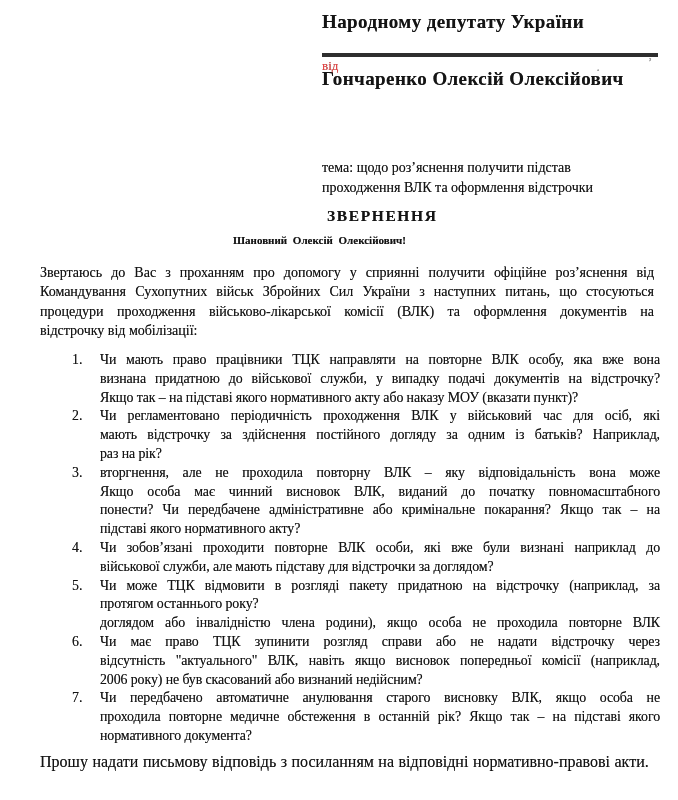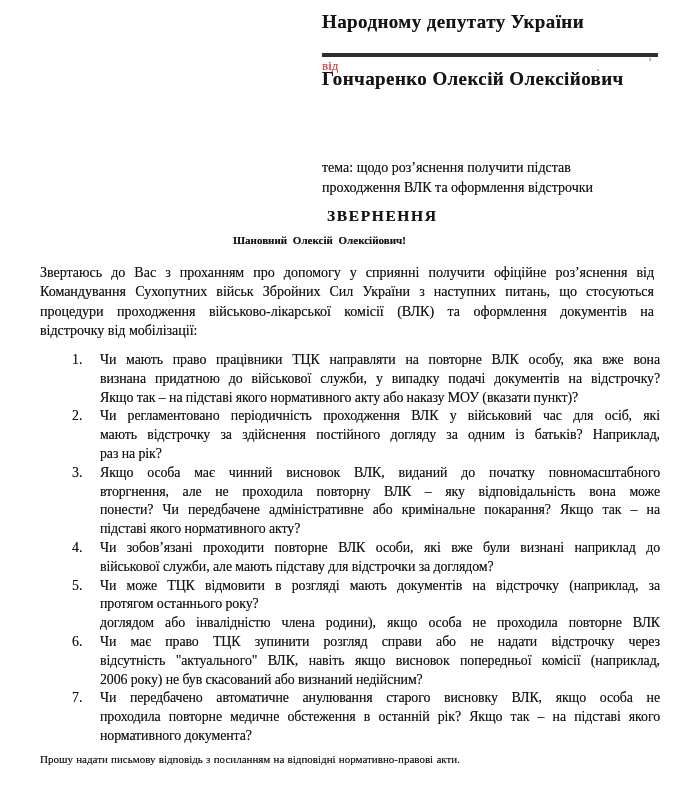--- a/index.html
+++ b/index.html
@@ -23,21 +23,21 @@
   .title{font-weight:700;font-size:15.5px;letter-spacing:1.6px;white-space:nowrap;}
   .salut{font-weight:700;font-size:11px;word-spacing:3px;white-space:nowrap;}
   
   .intro{width:614px;font-size:14.1px;line-height:19.3px;letter-spacing:-0.05px;}
   .questions{width:590px;}
   .q-row{display:flex;align-items:flex-start;}
   .q-num{width:28px;flex:0 0 28px;font-size:13.9px;line-height:18.8px;}
   .q-lines{width:560px;flex:0 0 560px;font-size:13.9px;line-height:18.8px;letter-spacing:-0.1px;}
   .ln{text-align:justify;text-align-last:justify;}
   .ln.last{text-align-last:left;}
-  .closing{font-size:11px;white-space:nowrap;word-spacing:0.5px;}
+  .closing{font-size:16px;white-space:nowrap;word-spacing:0.5px;}
   .signature{font-weight:700;font-size:14.5px;letter-spacing:0.5px;white-space:nowrap;}
 </style>
 </head>
 <body>
 
 <div class="doc">
 
   <div class="abs" style="left:322px;top:11px;">
     <div class="r-line">Народному депутату України</div>
   </div>
@@ -78,37 +78,37 @@
         <div class="q-num">2.</div>
         <div class="q-lines">
           <div class="ln">Чи регламентовано періодичність проходження ВЛК у військовий час для осіб, які</div>
           <div class="ln">мають відстрочку за здійснення постійного догляду за одним із батьків? Наприклад,</div>
           <div class="ln last">раз на рік?</div>
         </div>
       </div>
       <div class="q-row">
         <div class="q-num">3.</div>
         <div class="q-lines">
+          <div class="ln">вторгнення, але не проходила повторну ВЛК – яку відповідальність вона може</div>
           <div class="ln">Якщо особа має чинний висновок ВЛК, виданий до початку повномасштабного</div>
-          <div class="ln">вторгнення, але не проходила повторну ВЛК – яку відповідальність вона може</div>
           <div class="ln">понести? Чи передбачене адміністративне або кримінальне покарання? Якщо так – на</div>
           <div class="ln last">підставі якого нормативного акту?</div>
         </div>
       </div>
       <div class="q-row">
         <div class="q-num">4.</div>
         <div class="q-lines">
           <div class="ln">Чи зобов’язані проходити повторне ВЛК особи, які вже були визнані наприклад до</div>
           <div class="ln last">військової служби, але мають підставу для відстрочки за доглядом?</div>
         </div>
       </div>
       <div class="q-row">
         <div class="q-num">5.</div>
         <div class="q-lines">
-          <div class="ln">Чи може ТЦК відмовити в розгляді мають документів на відстрочку (наприклад, за</div>
+          <div class="ln">Чи може ТЦК відмовити в розгляді пакету придатною на відстрочку (наприклад, за</div>
           <div class="ln last">протягом останнього року?</div>
           <div class="ln">доглядом або інвалідністю члена родини), якщо особа не проходила повторне ВЛК</div>
         </div>
       </div>
       <div class="q-row">
         <div class="q-num">6.</div>
         <div class="q-lines">
           <div class="ln">Чи має право ТЦК зупинити розгляд справи або не надати відстрочку через</div>
           <div class="ln">відсутність "актуального" ВЛК, навіть якщо висновок попередньої комісії (наприклад,</div>
           <div class="ln last">2006 року) не був скасований або визнаний недійсним?</div>

